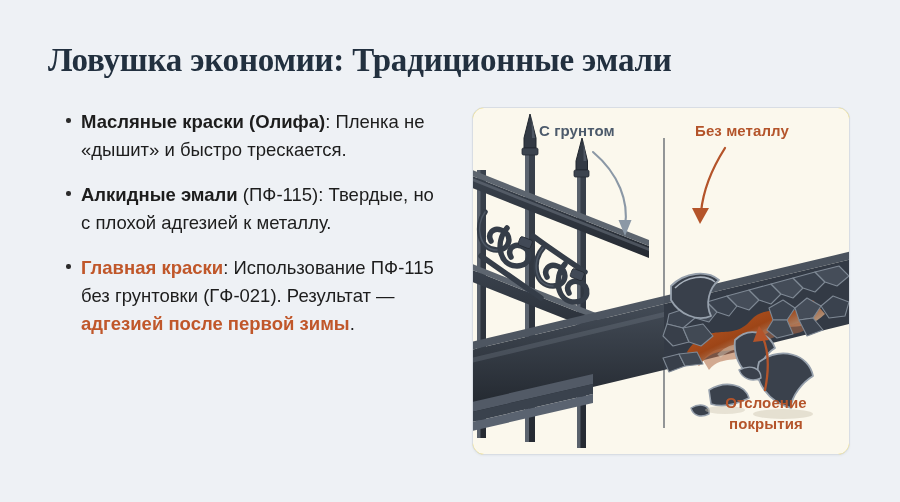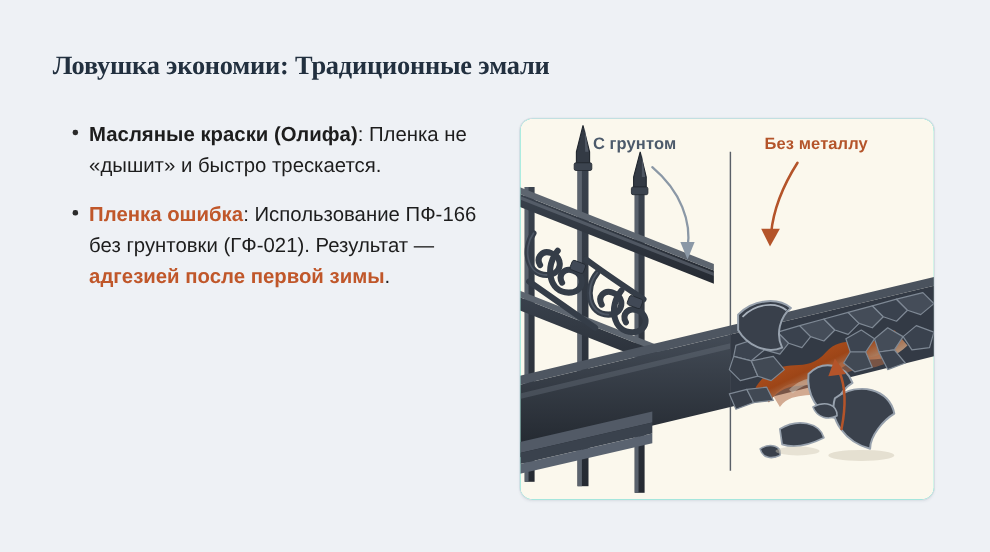--- a/index.html
+++ b/index.html
@@ -21,21 +21,21 @@
     background: #eef1f5;
   }
   
   #slide-title {
     position: absolute;
     left: 48px;
     top: 40px;
     width: 810px;
     font-family: "Liberation Serif", "DejaVu Serif", serif;
     font-weight: 700;
-    font-size: 24px;
+    font-size: 33px;
     line-height: 40px;
     letter-spacing: -0.2px;
     color: #22303f;
     white-space: nowrap;
   }
   
   #bullets {
     position: absolute;
     left: 64px;
     top: 108px;
@@ -63,21 +63,21 @@
   .b-accent { color: #c0572a; font-weight: 700; }
   .b-norm  { font-weight: 400; }
 
   
   #illus-panel {
     position: absolute;
     left: 472px;
     top: 107px;
     width: 376px;
     height: 346px;
-    background: #5eead4;
+    background: #fde047;
     border: 1px solid #d8dde4;
     border-radius: 12px;
     overflow: hidden;
     box-shadow: 0 1px 2px rgba(40,50,70,0.05);
   }
   #illus-svg { display: block; width: 376px; height: 346px; }
   .lbl {
     position: absolute;
     font-size: 15px;
     font-weight: 700;
@@ -111,24 +111,28 @@
 
   <div id="slide-title">Ловушка экономии: Традиционные эмали</div>
 
   <div id="bullets">
 
     <div class="bullet">
       <span class="dot"></span>
       <span class="b-strong">Масляные краски (Олифа)</span><span class="b-norm">: Пленка не «дышит» и быстро трескается.</span>
     </div>
 
-
     <div class="bullet">
       <span class="dot"></span>
-      <span class="b-accent">Пленка ошибка</span><span class="b-norm">: Использование ПФ-166 без грунтовки (ГФ-021). Результат — </span><span class="b-accent">адгезией после первой зимы</span><span class="b-norm">.</span>
+      <span class="b-strong">Алкидные эмали</span><span class="b-norm"> (ПФ-115)</span><span class="b-norm">: Твердые, но с плохой адгезией к металлу.</span>
+    </div>
+
+    <div class="bullet">
+      <span class="dot"></span>
+      <span class="b-accent">Главная краски</span><span class="b-norm">: Использование ПФ-115 без грунтовки (ГФ-021). Результат — </span><span class="b-accent">адгезией после первой зимы</span><span class="b-norm">.</span>
     </div>
 
   </div>
 
   <div id="illus-panel">
 
     <svg id="illus-svg" viewBox="0 0 376 346">
       <defs>
         <linearGradient id="railTop" x1="0" y1="0" x2="0" y2="1">
           <stop offset="0" stop-color="#474f5a"></stop>
@@ -270,15 +274,16 @@
 
         <g fill="none" stroke="#b4542a" stroke-width="2.3" stroke-linecap="round">
           <path d="M292 282 C 296 262, 296 244, 290 230"></path>
         </g>
         <path d="M286 218 L296 232 L280 234 Z" fill="#b4542a"></path>
       </g>
     </svg>
 
     <div class="lbl" id="label-primed">С грунтом</div>
     <div class="lbl" id="label-unprimed">Без металлу</div>
+    <div class="lbl" id="label-peeling">Отслоение покрытия</div>
 
   </div>
 </div>
 
 </body></html>

